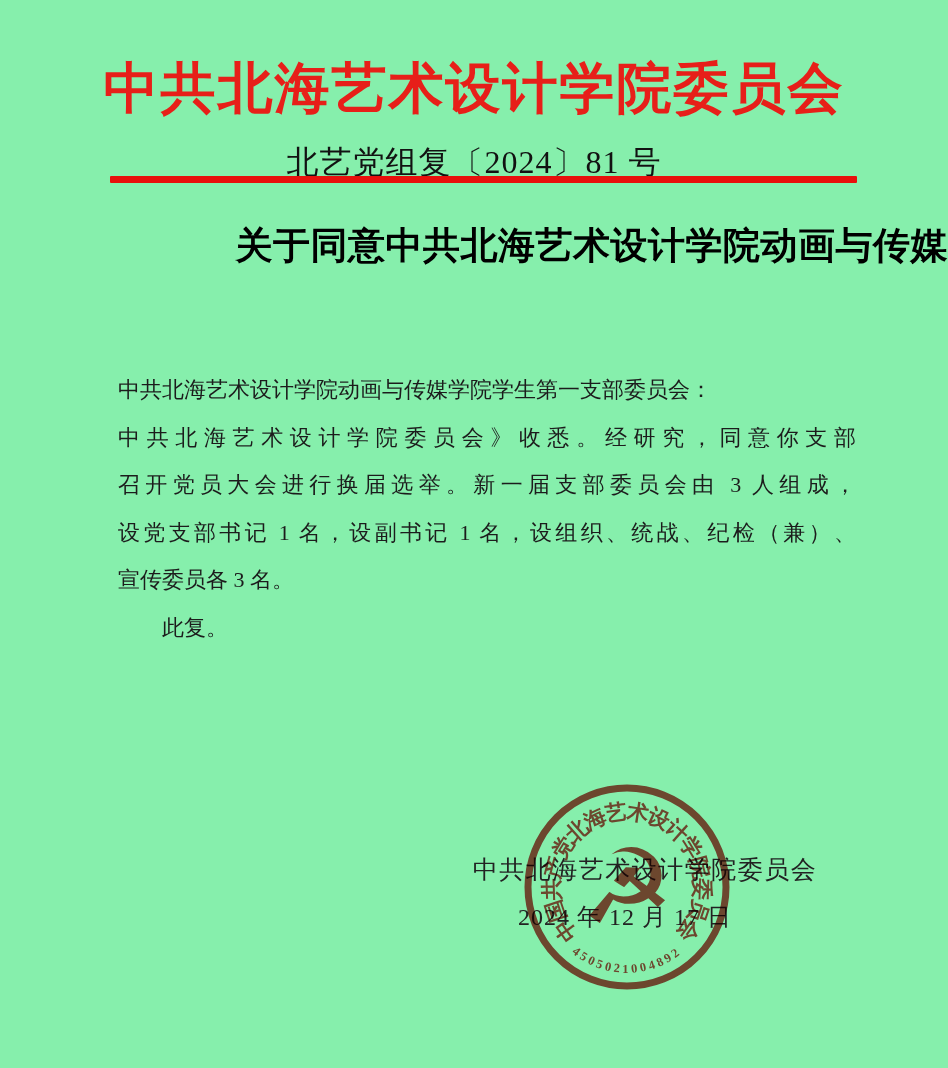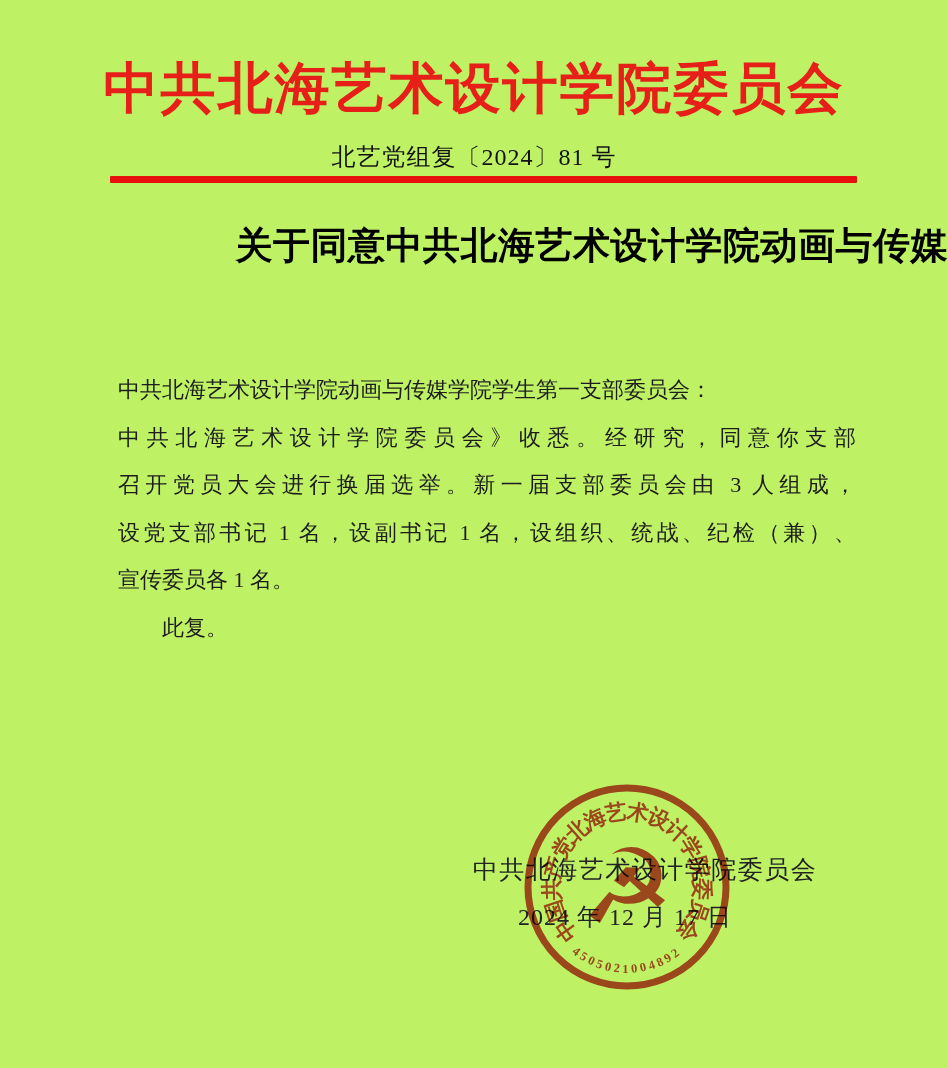--- a/index.html
+++ b/index.html
@@ -2,21 +2,21 @@
 <html><head>
 <meta charset="utf-8">
 <style>
   * { margin: 0; padding: 0; box-sizing: border-box; }
   html, body { background: #ffffff; }
   .page {
     position: relative;
     width: 948px;
     height: 1068px;
     margin: 0 auto;
-    background: #bef264;
+    background: #86efac;
     overflow: hidden;
     font-family: "Liberation Serif", "DejaVu Serif", serif;
     color: #1c1c1c;
   }
   .org-header {
     position: absolute;
     top: 52px;
     left: 0;
     width: 100%;
     text-align: center;
@@ -25,21 +25,21 @@
     letter-spacing: 2px;
     color: #e71f19;
     white-space: nowrap;
   }
   .doc-number {
     position: absolute;
     top: 141px;
     left: 0;
     width: 100%;
     text-align: center;
-    font-size: 24px;
+    font-size: 32px;
     letter-spacing: 1px;
     color: #121212;
   }
   .red-line {
     position: absolute;
     top: 176px;
     left: 110px;
     width: 747px;
     height: 7px;
     background: #e8100c;
@@ -127,21 +127,21 @@
 
   <div class="doc-title">
     <div>关于同意中共北海艺术设计学院动画与传媒</div>
   </div>
 
   <div class="body-text">
     <div class="line">中共北海艺术设计学院动画与传媒学院学生第一支部委员会：</div>
     <div class="line j">中共北海艺术设计学院委员会》收悉。经研究，同意你支部</div>
     <div class="line j">召开党员大会进行换届选举。新一届支部委员会由 3 人组成，</div>
     <div class="line j">设党支部书记 1 名，设副书记 1 名，设组织、统战、纪检（兼）、</div>
-    <div class="line">宣传委员各 1 名。</div>
+    <div class="line">宣传委员各 3 名。</div>
     <div class="line indent">此复。</div>
   </div>
 
   <div class="signature-line">中共北海艺术设计学院委员会</div>
 
   <div class="date-line">2024 年 12 月 17 日</div>
 
   <svg class="seal" viewBox="0 0 214 214" xmlns="http://www.w3.org/2000/svg">
     <circle cx="107" cy="107" r="99" fill="none" stroke="#c9372e" stroke-width="7"></circle>
     <defs>

